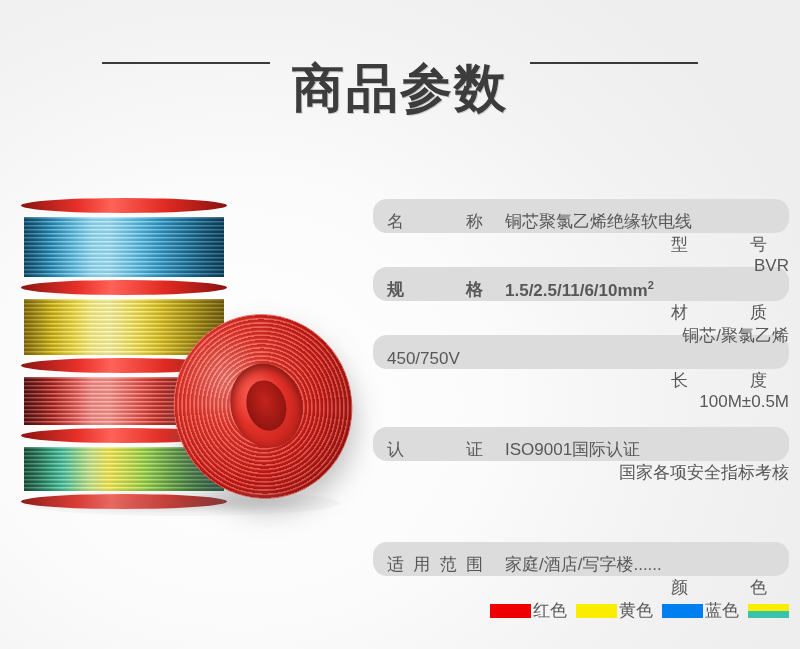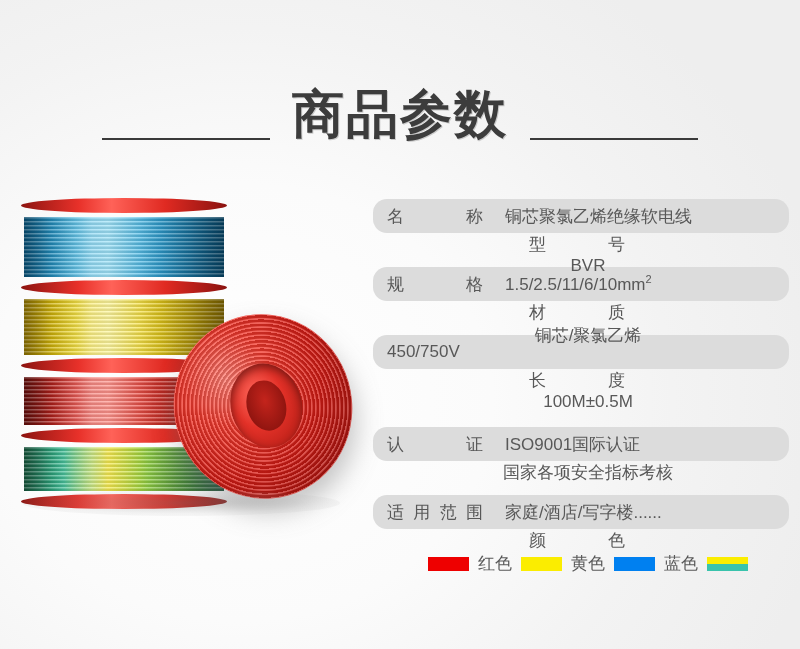--- a/index.html
+++ b/index.html
@@ -25,21 +25,21 @@
   }
 
   
   #title-block {
     position: absolute;
     left: 0;
     top: 62px;
     width: 800px;
     height: 78px;
     display: flex;
-    align-items: flex-end;
+    align-items: flex-start;
     justify-content: center;
   }
   .title-rule {
     width: 168px;
     height: 2px;
     background: #3a3a3a;
     flex: 0 0 auto;
   }
   .title-rule.left { margin-right: 22px; }
   .title-rule.right { margin-left: 22px; }
@@ -176,21 +176,21 @@
 
   
   #spec-table {
     position: absolute;
     left: 373px;
     top: 199px;
     width: 416px;
   }
   .spec-row {
     display: flex;
-    align-items: center;
+    align-items: flex-end;
     height: 34px;
     box-sizing: border-box;
     padding-left: 14px;
     border-radius: 14px;
   }
   .spec-row.odd { background: #dcdcdc; }
   .spec-row.even { background: transparent; flex-direction: column; }
 
   .spec-label {
     flex: 0 0 auto;
@@ -236,21 +236,20 @@
   }
   .swatch.dual {
     display: flex;
     flex-direction: column;
   }
   .swatch.dual span { display: block; width: 100%; height: 50%; }
   .color-name {
     font-size: 17px;
     color: #585858;
     white-space: nowrap;
-    margin-left: 7px;
   }
 </style>
 </head>
 <body>
 
 <div id="page">
 
   <div id="title-block">
     <div class="title-rule left"></div>
     <div id="page-title">商品参数</div>
@@ -310,21 +309,21 @@
     <div class="spec-row odd" style="background: rgb(220, 220, 220);">
       <div class="spec-label">名称</div>
       <div class="spec-value">铜芯聚氯乙烯绝缘软电线</div>
     </div>
 
     <div class="spec-row even">
       <div class="spec-label">型号</div>
       <div class="spec-value">BVR</div>
     </div>
 
-    <div class="spec-row odd" style="background: rgb(220, 220, 220);">
+    <div class="spec-row odd" style="background: rgb(220, 220, 220); font-weight: bold;">
       <div class="spec-label">规格</div>
       <div class="spec-value"><span>1.5/2.5/11/6/10mm</span><sup>2</sup></div>
     </div>
 
     <div class="spec-row even">
       <div class="spec-label">材质</div>
       <div class="spec-value">铜芯/聚氯乙烯</div>
     </div>
 
     <div class="spec-row odd" style="background: rgb(220, 220, 220);">
@@ -339,21 +338,21 @@
     <div class="spec-row odd" style="background: rgb(220, 220, 220); margin-top: 24px;">
       <div class="spec-label">认证</div>
       <div class="spec-value">ISO9001国际认证</div>
     </div>
 
     <div class="spec-row even">
       <div class="spec-label blank"></div>
       <div class="spec-value">国家各项安全指标考核</div>
     </div>
 
-    <div class="spec-row odd" style="background: rgb(220, 220, 220);">
+    <div class="spec-row odd" style="background: rgb(220, 220, 220); margin-top: 47px;">
       <div class="spec-label">适用范围</div>
       <div class="spec-value">家庭/酒店/写字楼......</div>
     </div>
 
     <div class="spec-row even color-row" style="height:40px;">
       <div class="spec-label">颜色</div>
       <div class="color-items">
 
         <div class="color-item">
           <span class="swatch" id="sw0" style="background: rgb(238, 0, 0);"></span>

